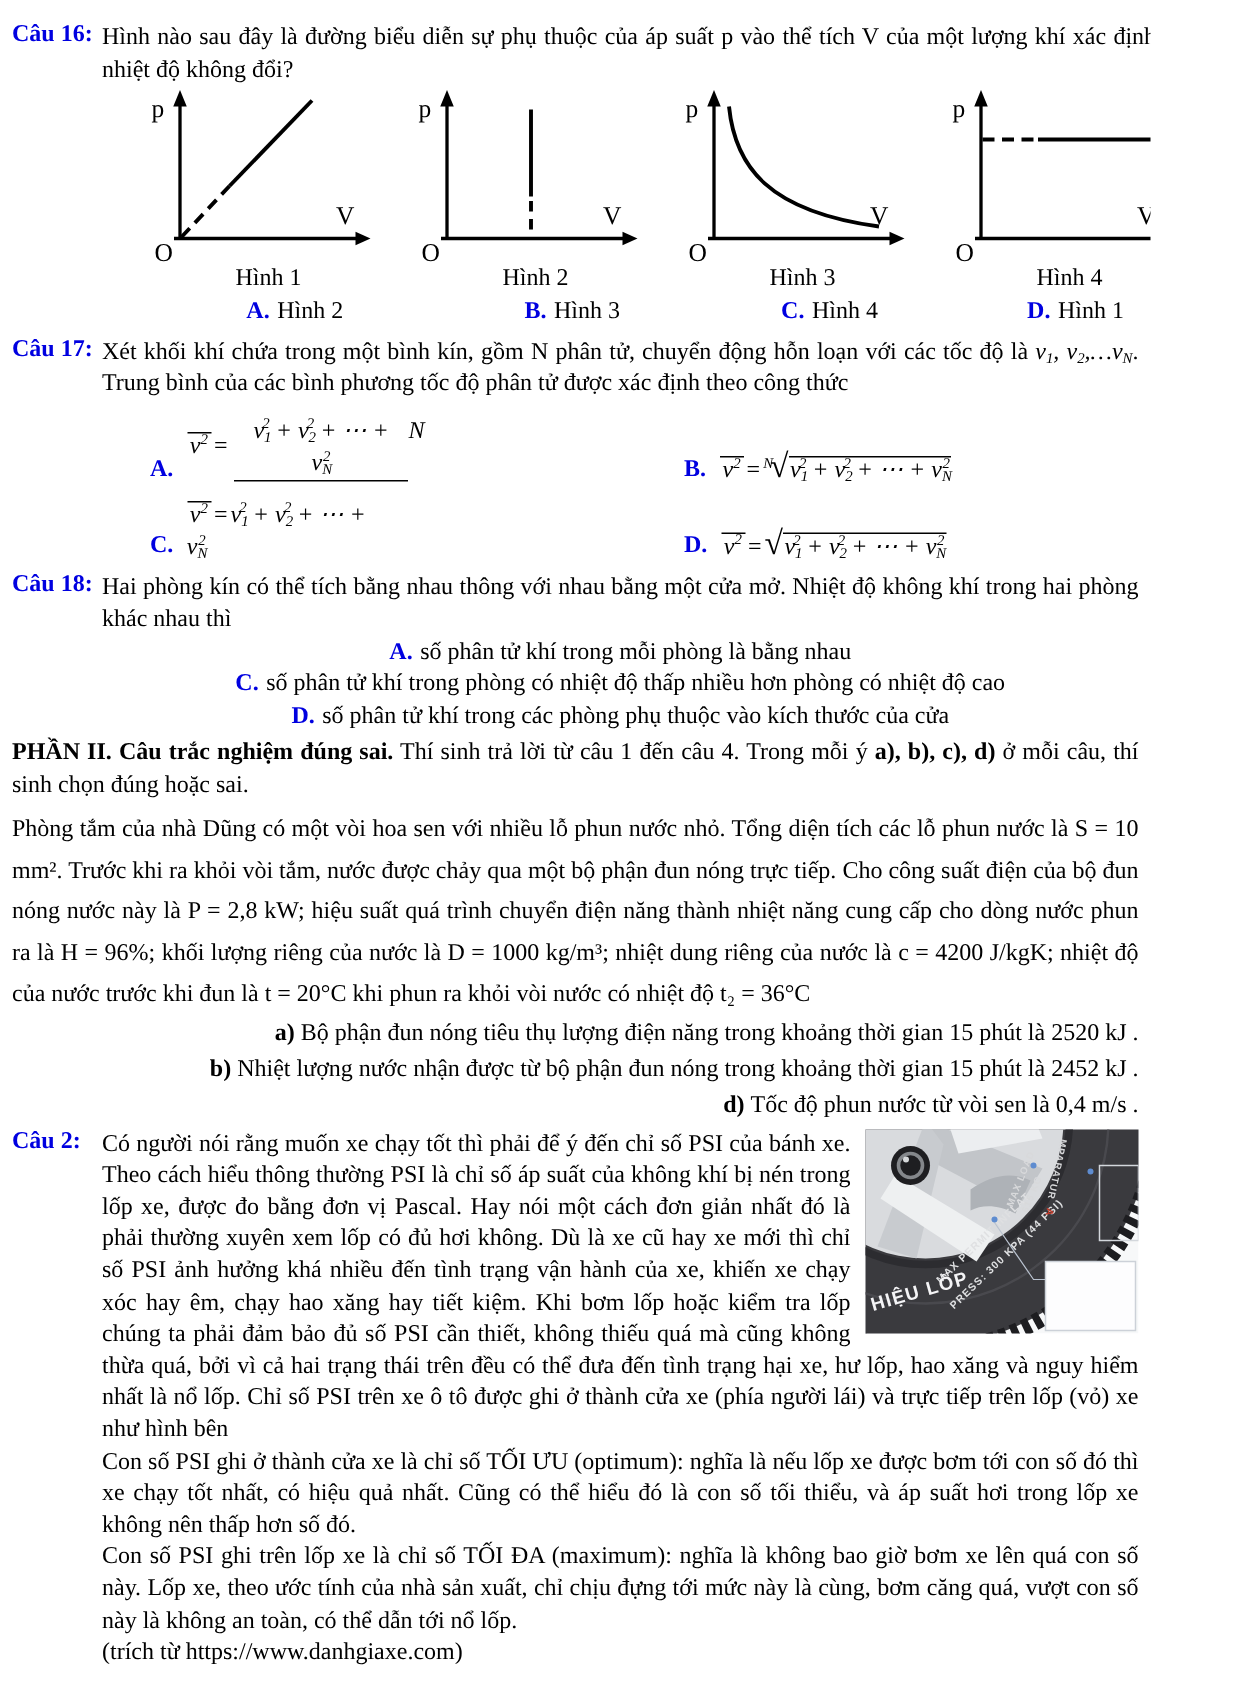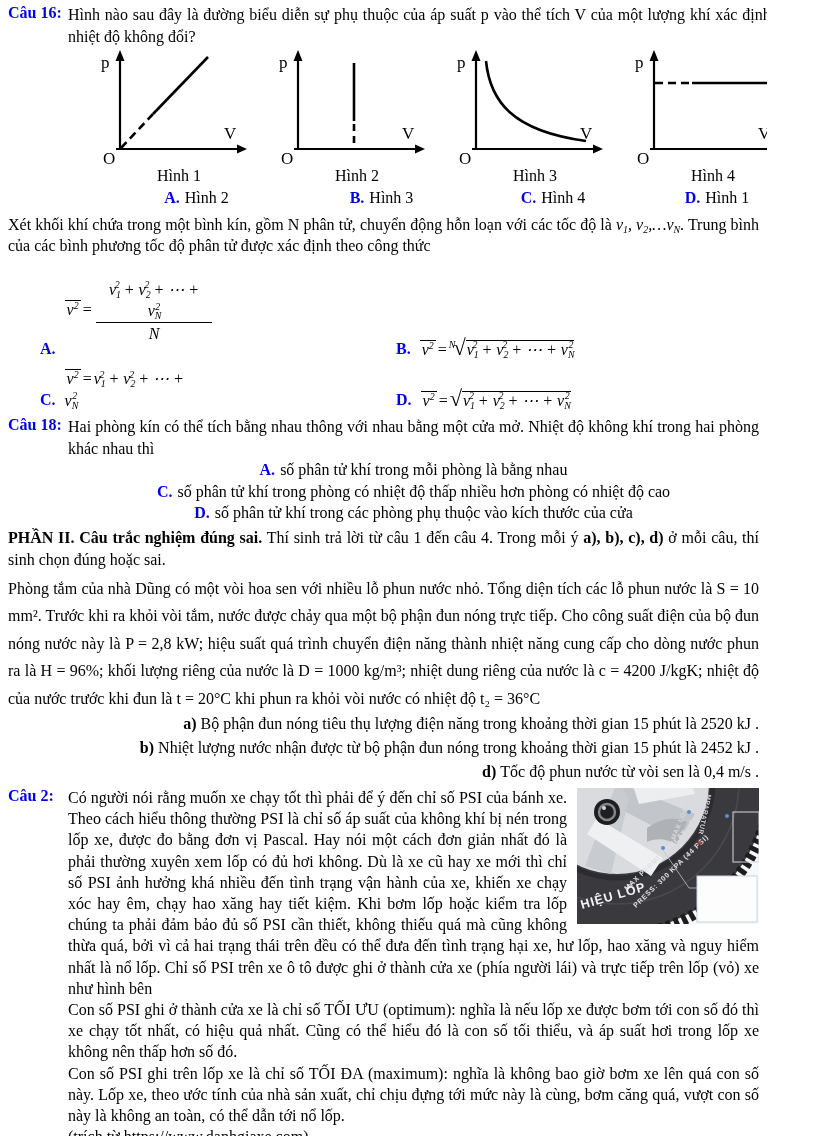--- a/index.html
+++ b/index.html
@@ -1,18 +1,18 @@
 <!DOCTYPE html>
 <html><head>
 <meta charset="utf-8">
 <style>
   *{margin:0;padding:0;box-sizing:border-box}
   html,body{background:#fff}
   body{width:826px;height:1136px;font-family:"Liberation Serif","DejaVu Serif",serif;font-size:16px;color:#000;overflow:hidden}
-  .page{width:767px;height:1136px;padding:4px 8px 0 8px;overflow:hidden;background:#fff}
+  .page{width:767px;height:1136px;padding:14px 8px 0 8px;overflow:hidden;background:#fff}
   .q{display:flex;margin-bottom:3px}
   .q-label{flex:0 0 60px;font-weight:bold;color:#0000e0;white-space:nowrap}
   .q-body{flex:1;line-height:21.5px;text-align:justify}
   .ol{font-weight:bold;color:#0000e0;margin-right:5px}
   .optline{line-height:21.5px;text-align:center}
   
   .graphs{display:flex;padding-left:28px;gap:12px;margin-top:2px}
   .fig{width:166px;text-align:center}
   .fig svg{display:block}
   .fig-cap{margin-top:1px;line-height:20px}
@@ -21,21 +21,21 @@
   .fgrid{display:grid;grid-template-columns:356px 1fr;row-gap:8px;padding-left:32px;margin:6px 0 2px;text-align:left}
   .fopt{display:flex;align-items:flex-end;gap:4px}
   .fopt .ol{margin-bottom:1px}
   .f{font-style:italic}
   .f sub,.f sup{font-size:62%;line-height:0}
   .f sub{vertical-align:-0.3em}
   .f sup{vertical-align:0.62em}
   .f sub+sup{margin-left:-0.62em}
   .mean{border-top:1.4px solid #000;padding:0 2px;font-style:italic}
   .eq{font-style:normal;padding:0 2px}
-  .frac{display:inline-flex;flex-direction:column;text-align:center;vertical-align:middle;margin:16px 2px}
+  .frac{display:inline-flex;flex-direction:row;text-align:center;vertical-align:middle;margin:4px 2px}
   .frac .num{border-bottom:1.4px solid #000;padding:0 5px}
   .frac .den{font-style:italic}
   .rad{white-space:nowrap}
   .ridx{font-size:58%;vertical-align:0.85em;margin-right:-2px;font-style:italic}
   .rsign{font-size:140%;font-style:normal}
   .rbar{border-top:1.5px solid #000;padding:0 1px}
   
   .part2{line-height:22px;margin:3px 0 4px;text-align:justify}
   .b{font-weight:bold}
   
@@ -121,20 +121,21 @@
       <div class="ans4">
         <div class="optline"><span class="ol">A.</span><span>Hình 2</span></div>
         <div class="optline"><span class="ol">B.</span><span>Hình 3</span></div>
         <div class="optline"><span class="ol">C.</span><span>Hình 4</span></div>
         <div class="optline"><span class="ol">D.</span><span>Hình 1</span></div>
       </div>
     </div>
   </section>
 
   <section class="q">
+    <div class="q-label">Câu 17:</div>
     <div class="q-body">
       <span>Xét khối khí chứa trong một bình kín, gồm N phân tử, chuyển động hỗn loạn với các tốc độ là</span>
       <span class="f">v<sub>1</sub>, v<sub>2</sub>,…v<sub>N</sub></span><span>. Trung bình của các bình phương tốc độ phân tử được xác định theo công thức</span>
 
       <div class="fgrid">
         <div class="fopt">
           <span class="ol">A.</span>
           <span class="f">
             <span class="mean">v<sup>2</sup></span><span class="eq">=</span><span class="frac">
                 <span class="num">v<sub>1</sub><sup>2</sup> + v<sub>2</sub><sup>2</sup> + ⋯ + v<sub>N</sub><sup>2</sup></span>

